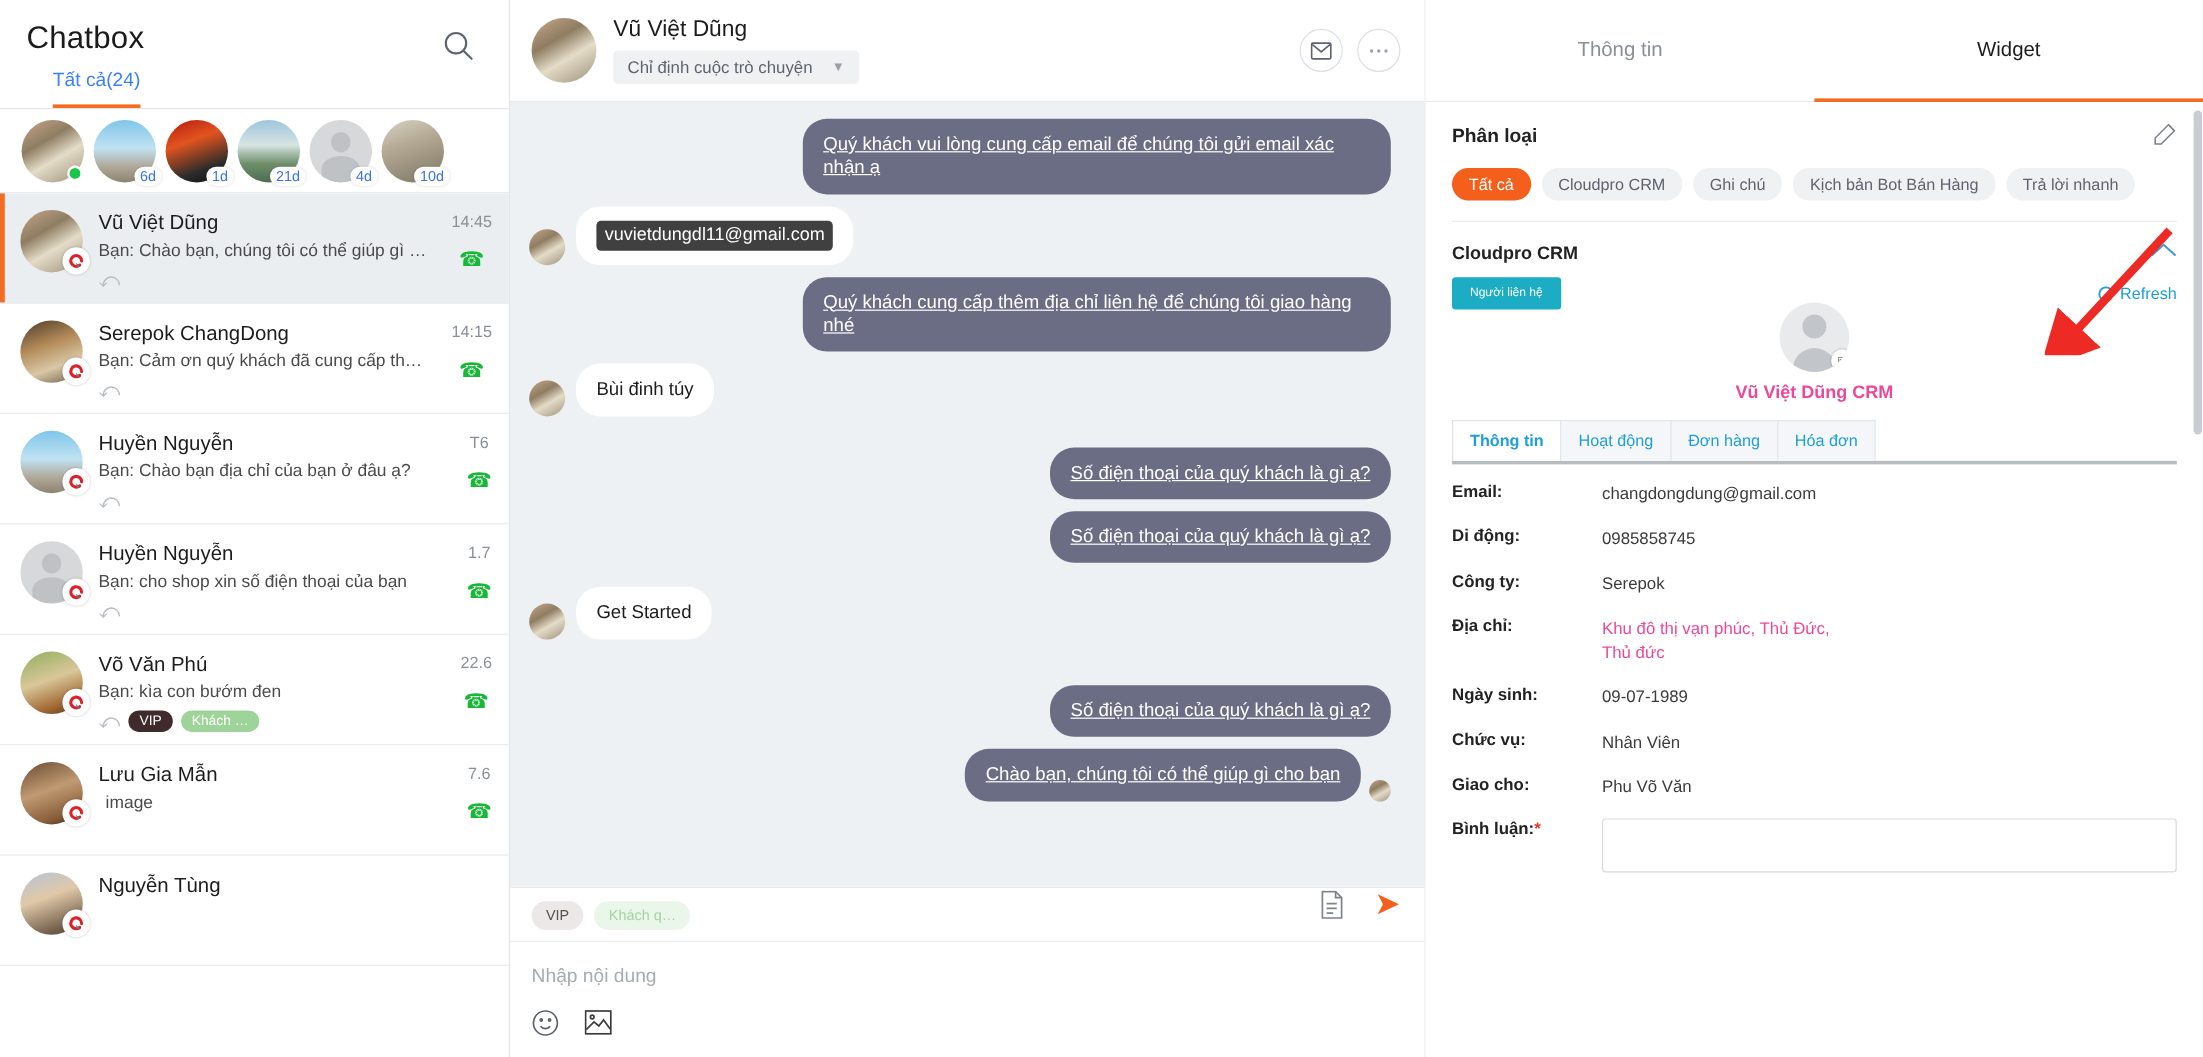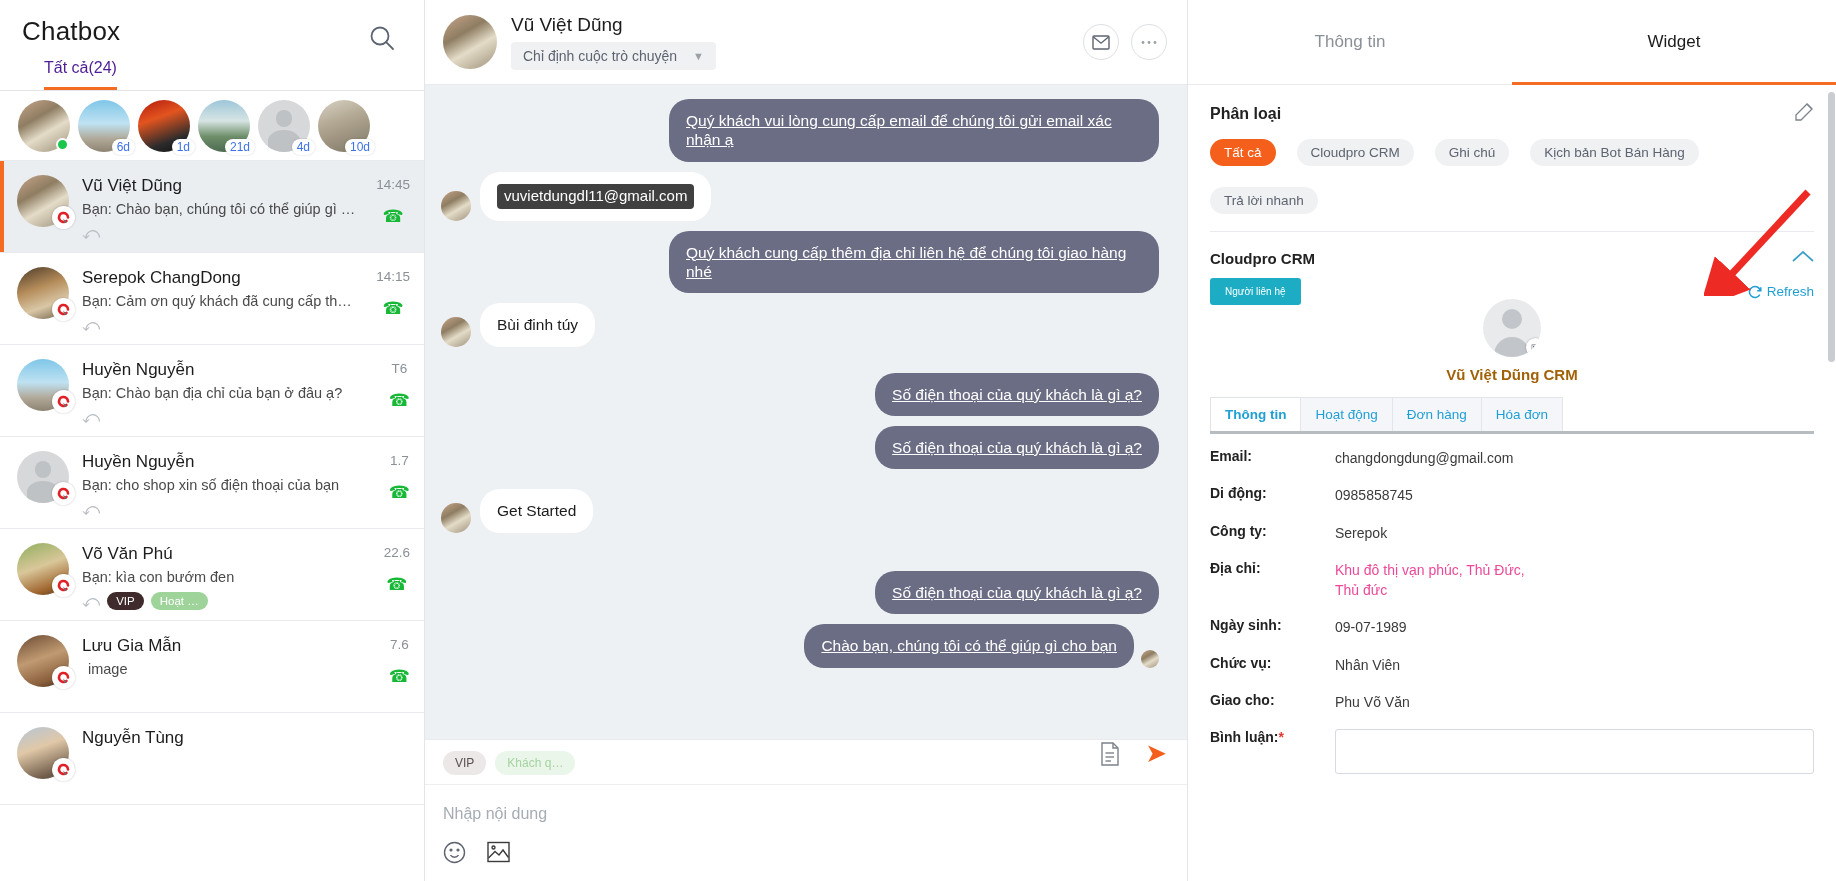--- a/index.html
+++ b/index.html
@@ -20,21 +20,21 @@
     background: #fff; position: relative;
   }
   .lp-header { padding: 16px 22px 0 22px; position: relative; }
   .lp-title { font-size: 26px; color: #1a1a1a; font-weight: 400; letter-spacing: .2px; }
   .lp-search {
     position: absolute; right: 26px; top: 22px;
     width: 32px; height: 32px; cursor: pointer;
   }
   .lp-tabs { display: flex; padding: 0 22px; margin-top: 12px; }
   .lp-tab {
-    font-size: 16px; color: #4c1d95; padding-bottom: 10px;
+    font-size: 16px; color: #3b82f6; padding-bottom: 10px;
     border-bottom: 3px solid #f36c21; cursor: pointer;
   }
   .lp-divider { border-bottom: 1px solid #e3e5e8; }
 
   
   .stories {
     display: flex; gap: 8px; padding: 9px 14px 8px 18px;
     border-bottom: 1px solid #e8eaed; overflow: hidden;
   }
   .story { position: relative; width: 52px; height: 52px; flex: 0 0 52px; }
@@ -150,21 +150,21 @@
   }
   .r-tab.active { color: #1c1c1c; }
   .r-tab.active::after {
     content: ""; position: absolute; left: 0; right: 0; bottom: -1px;
     height: 3px; background: #f36c21;
   }
   .r-section { padding: 17px 22px 0 22px; }
   .r-sec-head { display: flex; align-items: center; justify-content: space-between; margin-bottom: 14px; }
   .r-sec-title { font-size: 16px; font-weight: bold; color: #222; }
   .edit-ico { color: #7c838c; cursor: pointer; }
-  .chips { display: flex; flex-wrap: wrap; gap: 21px; }
+  .chips { display: flex; flex-wrap: wrap; gap: 9px; }
   .chip {
     font-size: 13.5px; border-radius: 16px; padding: 6px 14px;
     background: #f0f1f3; color: #5d6470; cursor: pointer; white-space: nowrap;
   }
   .chip.sel { background: #f4601c; color: #fff; }
   .hr { border-top: 1px solid #e8eaed; margin: 17px 0 0 0; }
 
   .crm-head { display: flex; align-items: center; justify-content: space-between; padding: 17px 22px 0 22px; }
   .crm-title { font-size: 15px; font-weight: bold; color: #222; }
   .collapse-ico { color: #3aa0c8; font-size: 16px; cursor: pointer; }
@@ -181,21 +181,21 @@
     background: #e9eaec; display: flex; align-items: flex-end; justify-content: center;
     position: relative; overflow: hidden;
   }
   .crm-avatar .head { width: 20px; height: 20px; border-radius: 50%; background: #c2c5c9; position: absolute; top: 10px; }
   .crm-avatar .body { width: 36px; height: 20px; border-radius: 18px 18px 0 0; background: #c2c5c9; position: absolute; bottom: 0; }
   .crm-cam {
     position: absolute; right: -4px; bottom: 0; width: 19px; height: 19px;
     background: #fff; border-radius: 50%; display: flex; align-items: center;
     justify-content: center; box-shadow: 0 0 2px rgba(0,0,0,.3); font-size: 10px; color: #6b7178;
   }
-  .crm-name { color: #a16207; font-size: 15px; font-weight: bold; margin-top: 9px; }
+  .crm-name { color: #ec4899; font-size: 15px; font-weight: bold; margin-top: 9px; }
 
   .crm-tabs { display: flex; margin: 14px 22px 0 22px; border-bottom: 3px solid #b7bcc1; }
   .crm-tab {
     font-size: 13.5px; padding: 9px 14px; color: #1f9fd4; cursor: pointer;
     background: #f4f6fa; border: 1px solid #e2e5ea; border-bottom: none;
     margin-right: -1px; white-space: nowrap;
   }
   .crm-tab.active { background: #fff; color: #1f9fd4; font-weight: bold; border-color: #dfe2e6; }
 
   .fields { padding: 14px 22px 0 22px; }
@@ -382,21 +382,21 @@
                 <path d="M7.2 8.5 L11 12.6 L8.3 12.4 Z" fill="#6b7178"></path>
               </svg>
           </div>
         </div>
         <div class="conv-body">
           <div class="conv-name">Võ Văn Phú</div>
           <div class="conv-snippet">Bạn: kìa con bướm đen</div>
           <div class="conv-meta-row">
             <span class="reply-arrow">⤺</span>
             <span class="tag tag-vip">VIP</span>
-            <span class="tag tag-green">Hoạt …</span>
+            <span class="tag tag-green">Khách …</span>
           </div>
         </div>
         <div class="conv-right">
           <span class="conv-time">22.6</span>
           <span class="phone-ico">☎</span>
         </div>
       </div>
 
       <div class="conv">
         <div class="conv-av-wrap">

